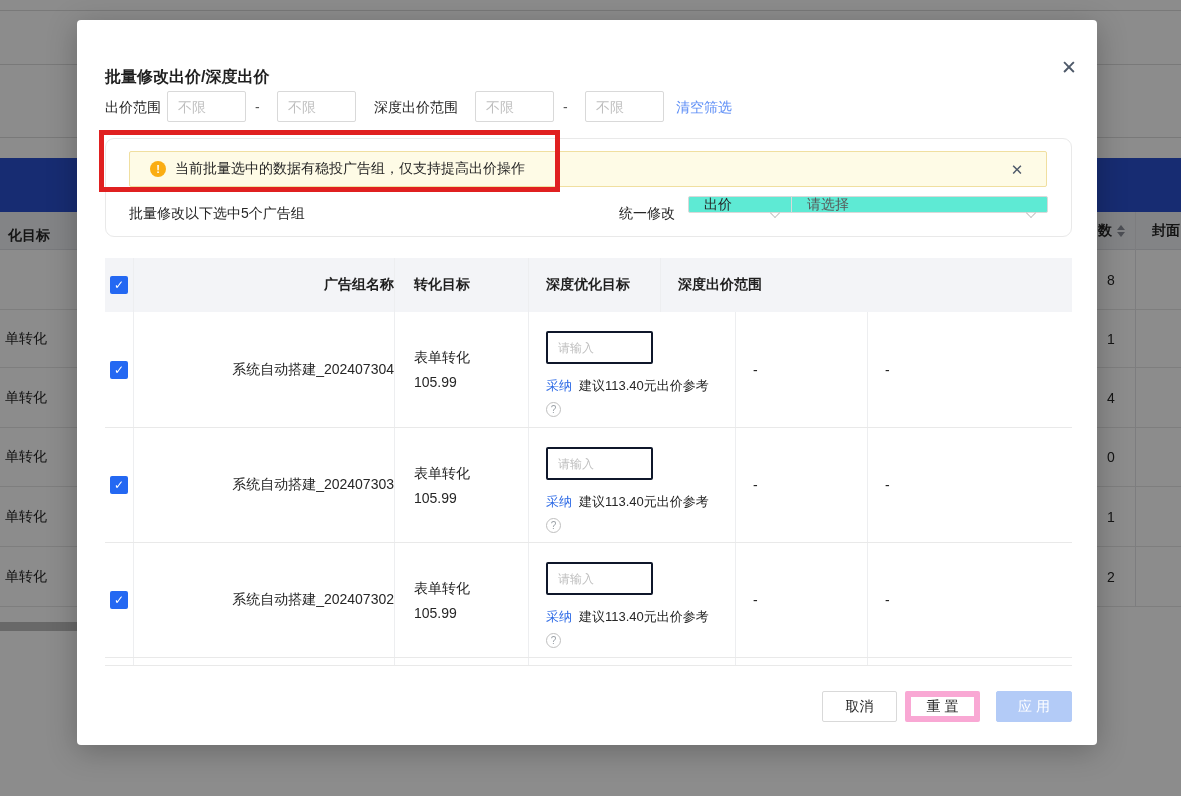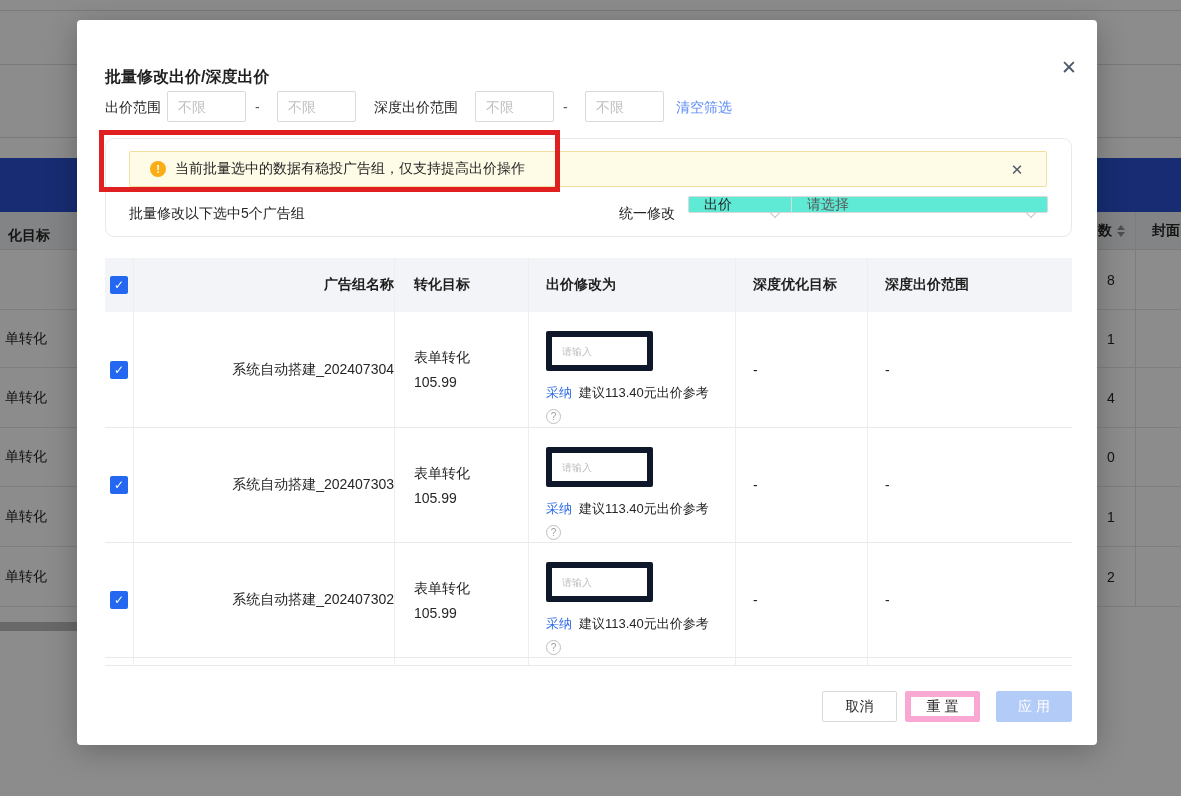--- a/index.html
+++ b/index.html
@@ -66,21 +66,21 @@
   .c1 { width:261px; padding-left:16px;text-align:right; }
   .c2 { width:134px; padding-left:19px; }
   .c3 { width:207px; padding-left:17px; }
   .c4 { width:132px; padding-left:17px; }
   .c5 { width:204px; padding-left:17px; }
   .t-head .c { justify-content:center; }
   .cbx { width:18px; height:18px; background:#2468F2; border-radius:2px; position:relative; cursor:pointer; }
   .cbx::after { content:"✓"; position:absolute; inset:0; color:#fff; font-size:12px; font-weight:700; display:flex; align-items:center; justify-content:center; }
   .goal-sub { margin-top:7px; }
   .bid-cell { justify-content:flex-start; padding-top:19px; }
-  .bid-input { width:107px; height:33px; border:6px solid #0f172a; border-radius:2px; padding:14px 10px; font-size:10px; color:#262626; outline:none; font-family:inherit; }
+  .bid-input { width:107px; height:33px; border:2px solid #0f172a; border-radius:2px; padding:14px 10px; font-size:12px; color:#262626; outline:none; font-family:inherit; }
   .bid-input::placeholder { color:#BFBFBF; }
   .suggest-line { margin-top:13px; font-size:13px; display:flex; align-items:center; gap:7px; }
   .adopt { color:#2E6BE6; cursor:pointer; }
   .q-ico { margin-top:7px; width:15px; height:15px; border:1px solid #BFBFBF; border-radius:50%; color:#9aa0a6; font-size:10px; display:flex; align-items:center; justify-content:center; cursor:pointer; }
   .q-ico::after { content:"?"; }
 
   
   .btn { position:absolute; top:671px; height:31px; display:flex; align-items:center; justify-content:center; border-radius:2px; font-size:14px; cursor:pointer; }
   .btn-cancel { left:745px; width:75px; background:#fff; border:1px solid #D9D9D9; color:#262626; }
   .btn-reset { left:828px; width:75px; background:#fff; border:6px solid #f9a8d4; color:#262626; }
@@ -172,21 +172,20 @@
     </div>
   </div>
 
   <div class="tbl">
     <div class="t-row t-head">
       <div class="c c0">
           <span class="cbx"></span>
         </div>
       <div class="c c1">广告组名称</div>
       <div class="c c2">转化目标</div>
-      <div class="c c3">出价修改为</div>
       <div class="c c4">深度优化目标</div>
       <div class="c c5">深度出价范围</div>
     </div>
 
     <div class="t-row t-body first">
       <div class="c c0">
           <span class="cbx"></span>
         </div>
       <div class="c c1">系统自动搭建_202407304</div>
       <div class="c c2">

